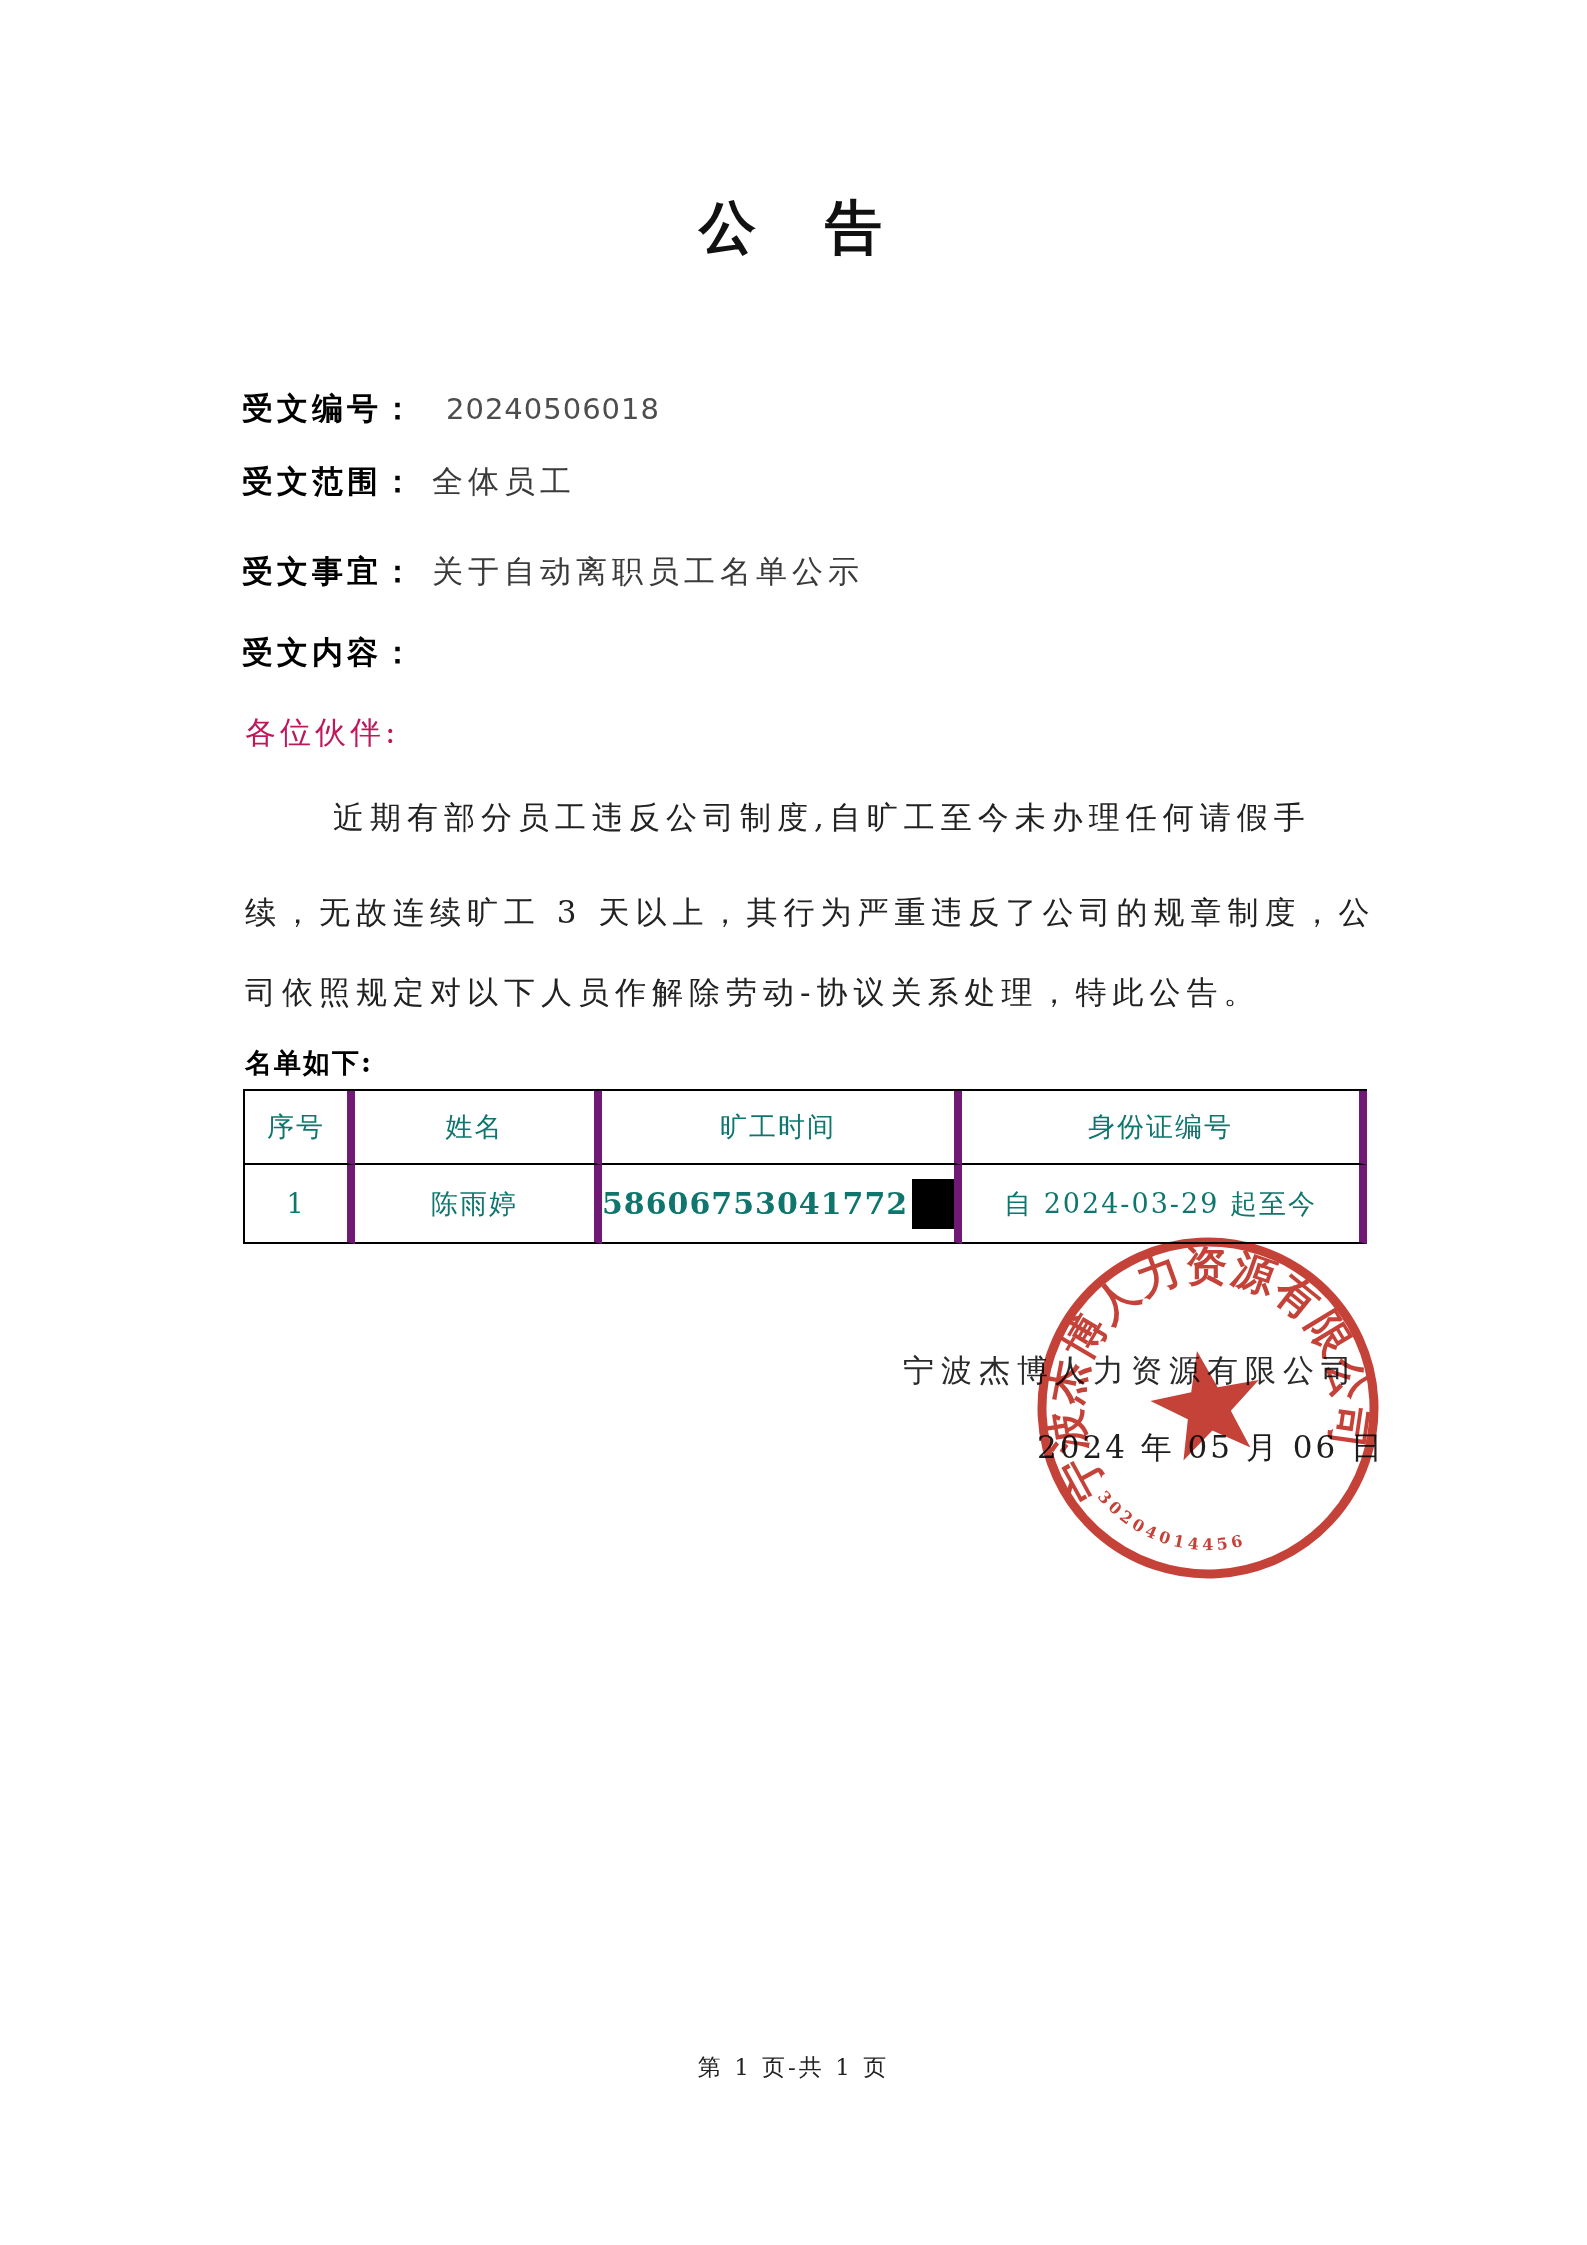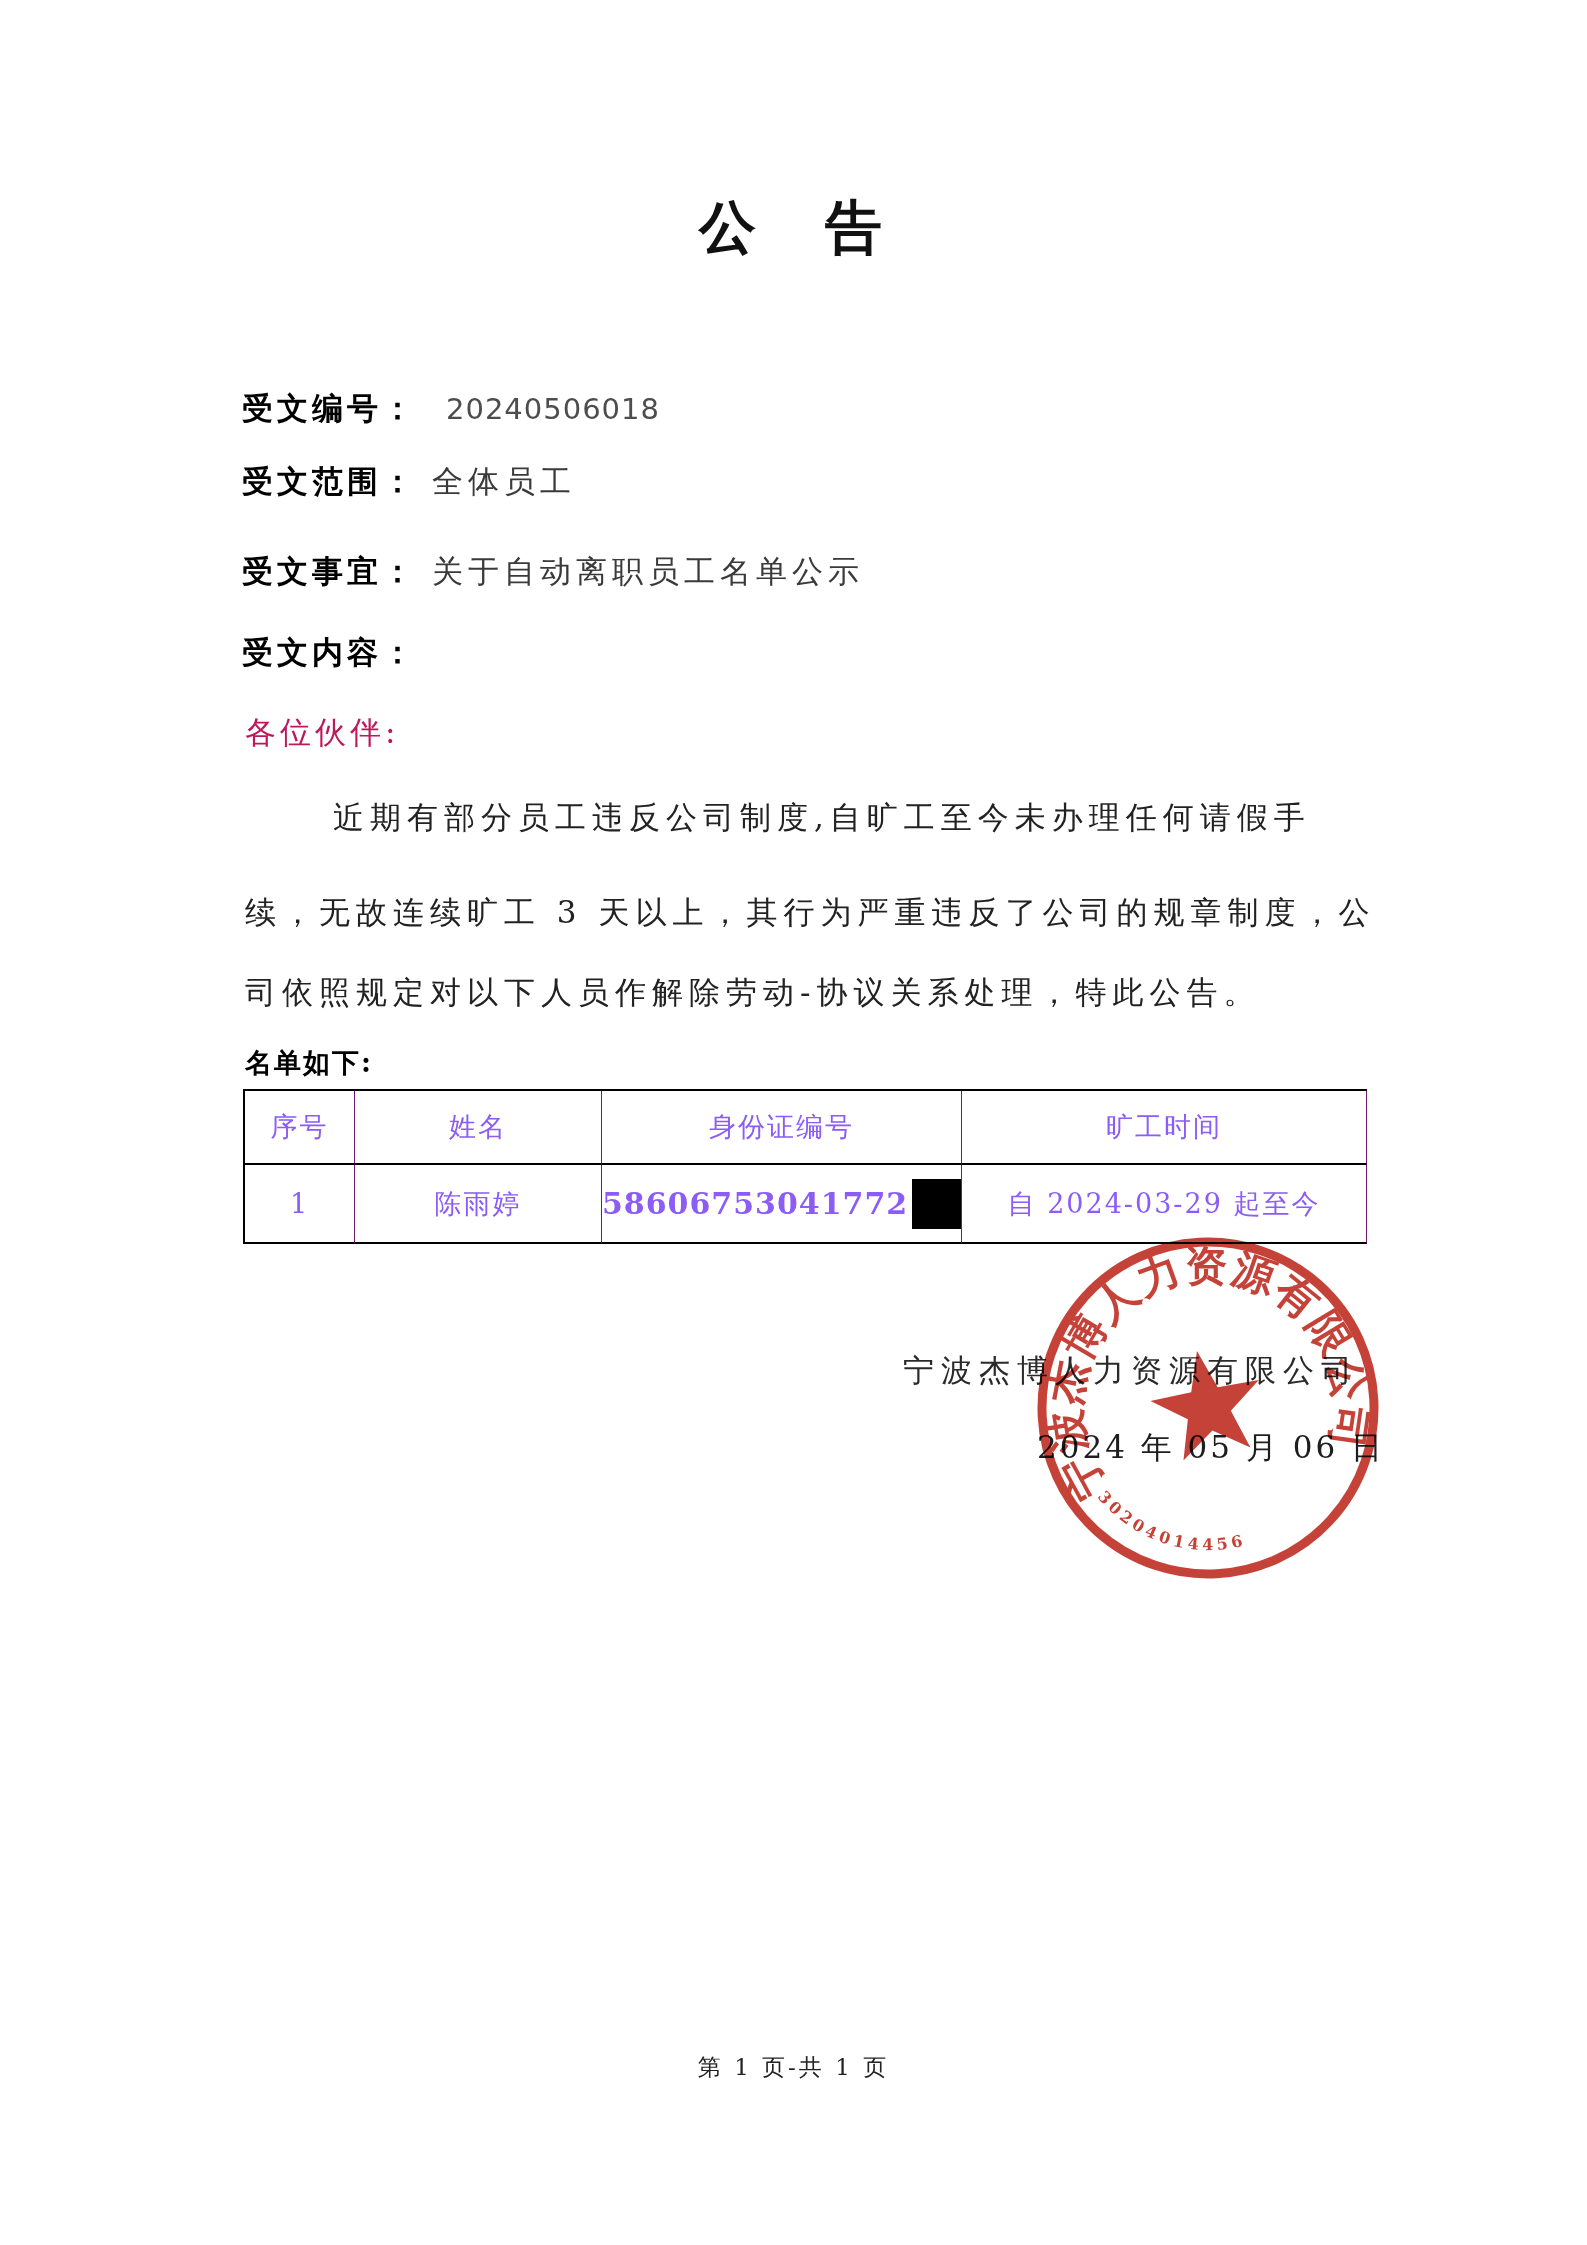--- a/index.html
+++ b/index.html
@@ -84,27 +84,27 @@
     position: absolute;
     left: 243px;
     top: 1089px;
     display: grid;
     grid-template-columns: 110px 247px 360px 405px;
     grid-template-rows: 74px 79px;
     border-top: 2px solid #000;
     border-left: 2px solid #000;
   }
   .cell {
-    border-right: 1px solid #701a75;
+    border-right: 8px solid #701a75;
     border-bottom: 2px solid #000;
     display: flex;
     align-items: center;
     justify-content: center;
     font-size: 27px;
-    color: #8b5cf6;
+    color: #0f766e;
     letter-spacing: 2px;
     white-space: nowrap;
   }
   .cell.id-cell { font-weight: bold; font-size: 30px; letter-spacing: 1px; }
   .redact-block {
     display: inline-block;
     width: 52px;
     height: 50px;
     background: #000;
     margin-left: 4px;
@@ -184,22 +184,22 @@
 
   <div class="body-line indented" style="top:797px;">近期有部分员工违反公司制度,自旷工至今未办理任何请假手</div>
   <div class="body-line" style="top:892px;">续，无故连续旷工 3 天以上，其行为严重违反了公司的规章制度，公</div>
   <div class="body-line" style="top:972px;">司依照规定对以下人员作解除劳动-协议关系处理，特此公告。</div>
 
   <div class="list-intro">名单如下:</div>
 
   <div class="roster-table">
     <div class="cell">序号</div>
     <div class="cell">姓名</div>
+    <div class="cell">旷工时间</div>
     <div class="cell">身份证编号</div>
-    <div class="cell">旷工时间</div>
 
     <div class="cell">1</div>
     <div class="cell">陈雨婷</div>
     <div class="cell id-cell">
       <span>58606753041772</span>
         <span class="redact-block"></span>
     </div>
     <div class="cell">自 2024-03-29 起至今</div>
   </div>
 

